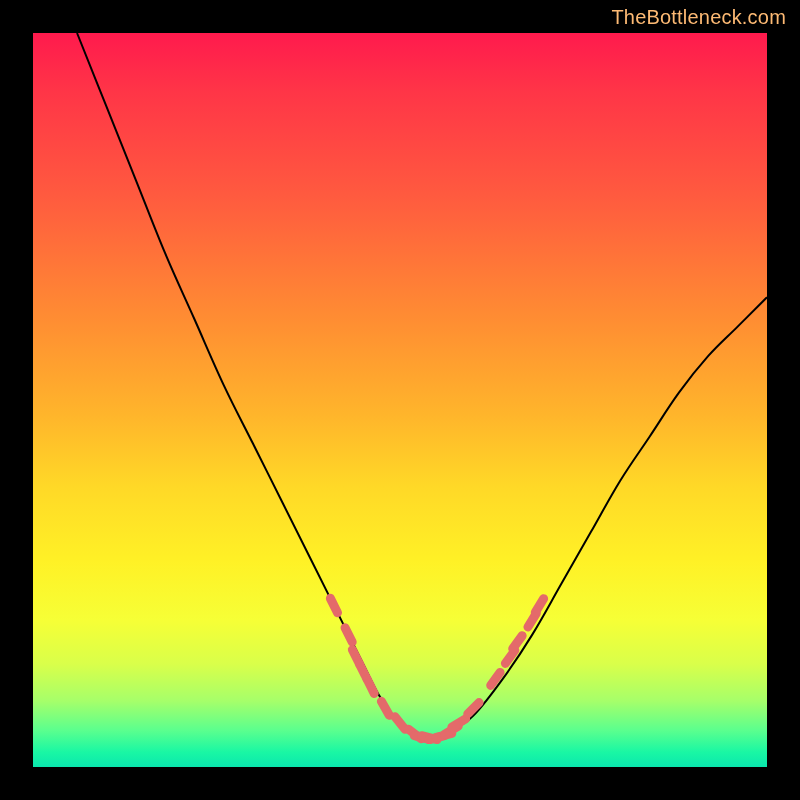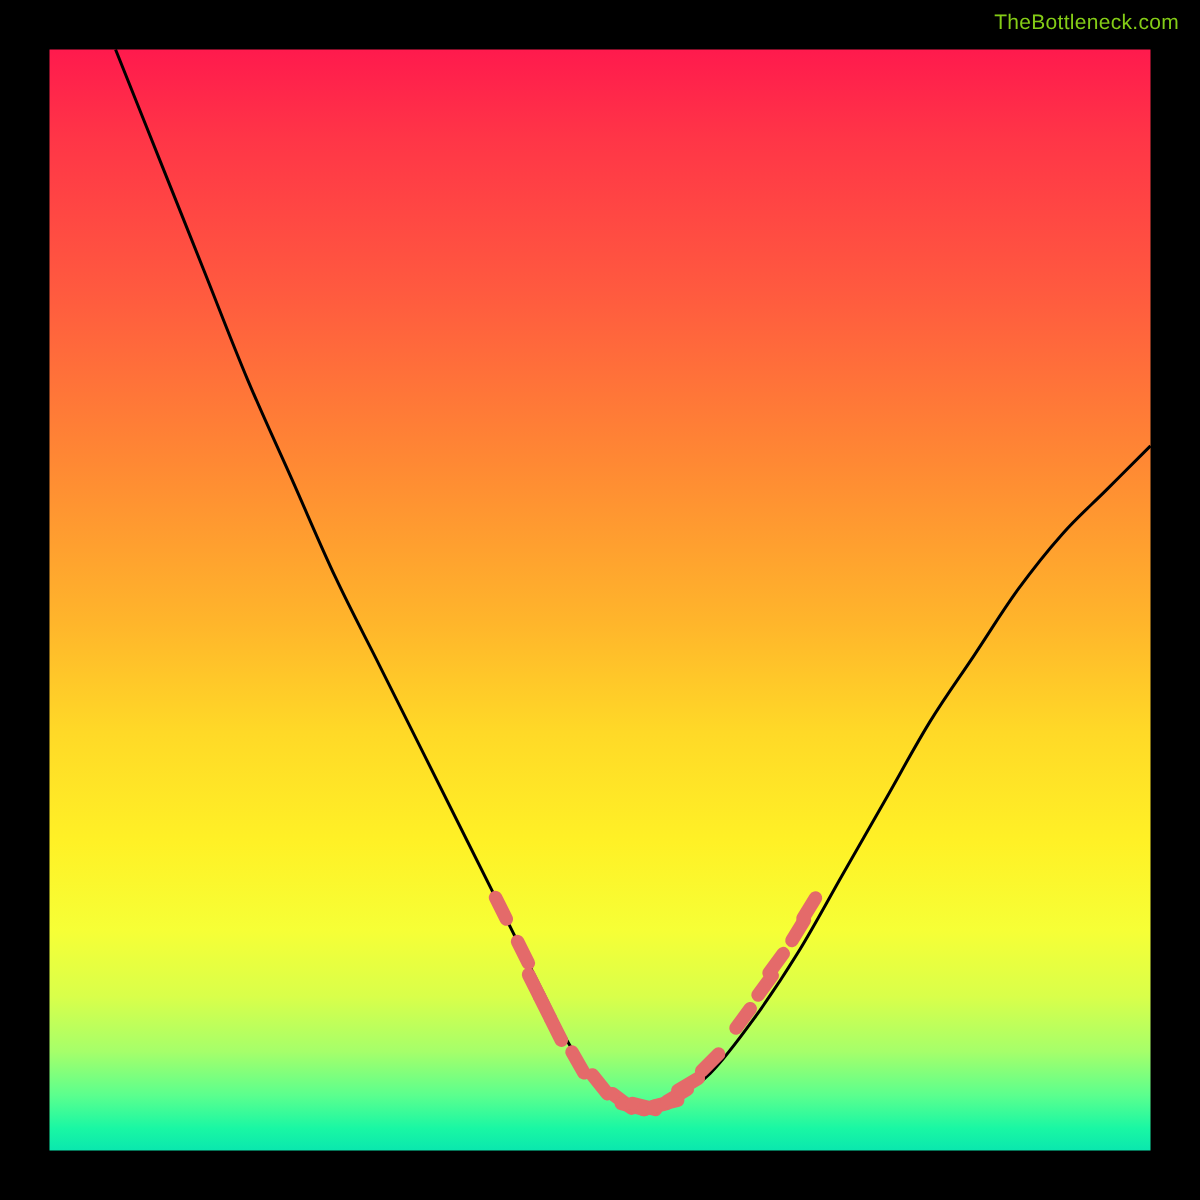--- a/index.html
+++ b/index.html
@@ -37,22 +37,22 @@
       #a6ff6a 91%,
       #5bff8e 95%,
       #19f7a4 98%,
       #0ae7ae 100%
     );
   }
   .watermark {
     position: absolute;
     top: 6px;
     right: 14px;
-    color: #84cc16;
-    font-size: 14px;
+    color: #fdba74;
+    font-size: 20px;
     letter-spacing: 0.2px;
     font-weight: 400;
     user-select: none;
   }
   svg.curve {
     position: absolute;
     left: 0;
     top: 0;
     width: 734px;
     height: 734px;

